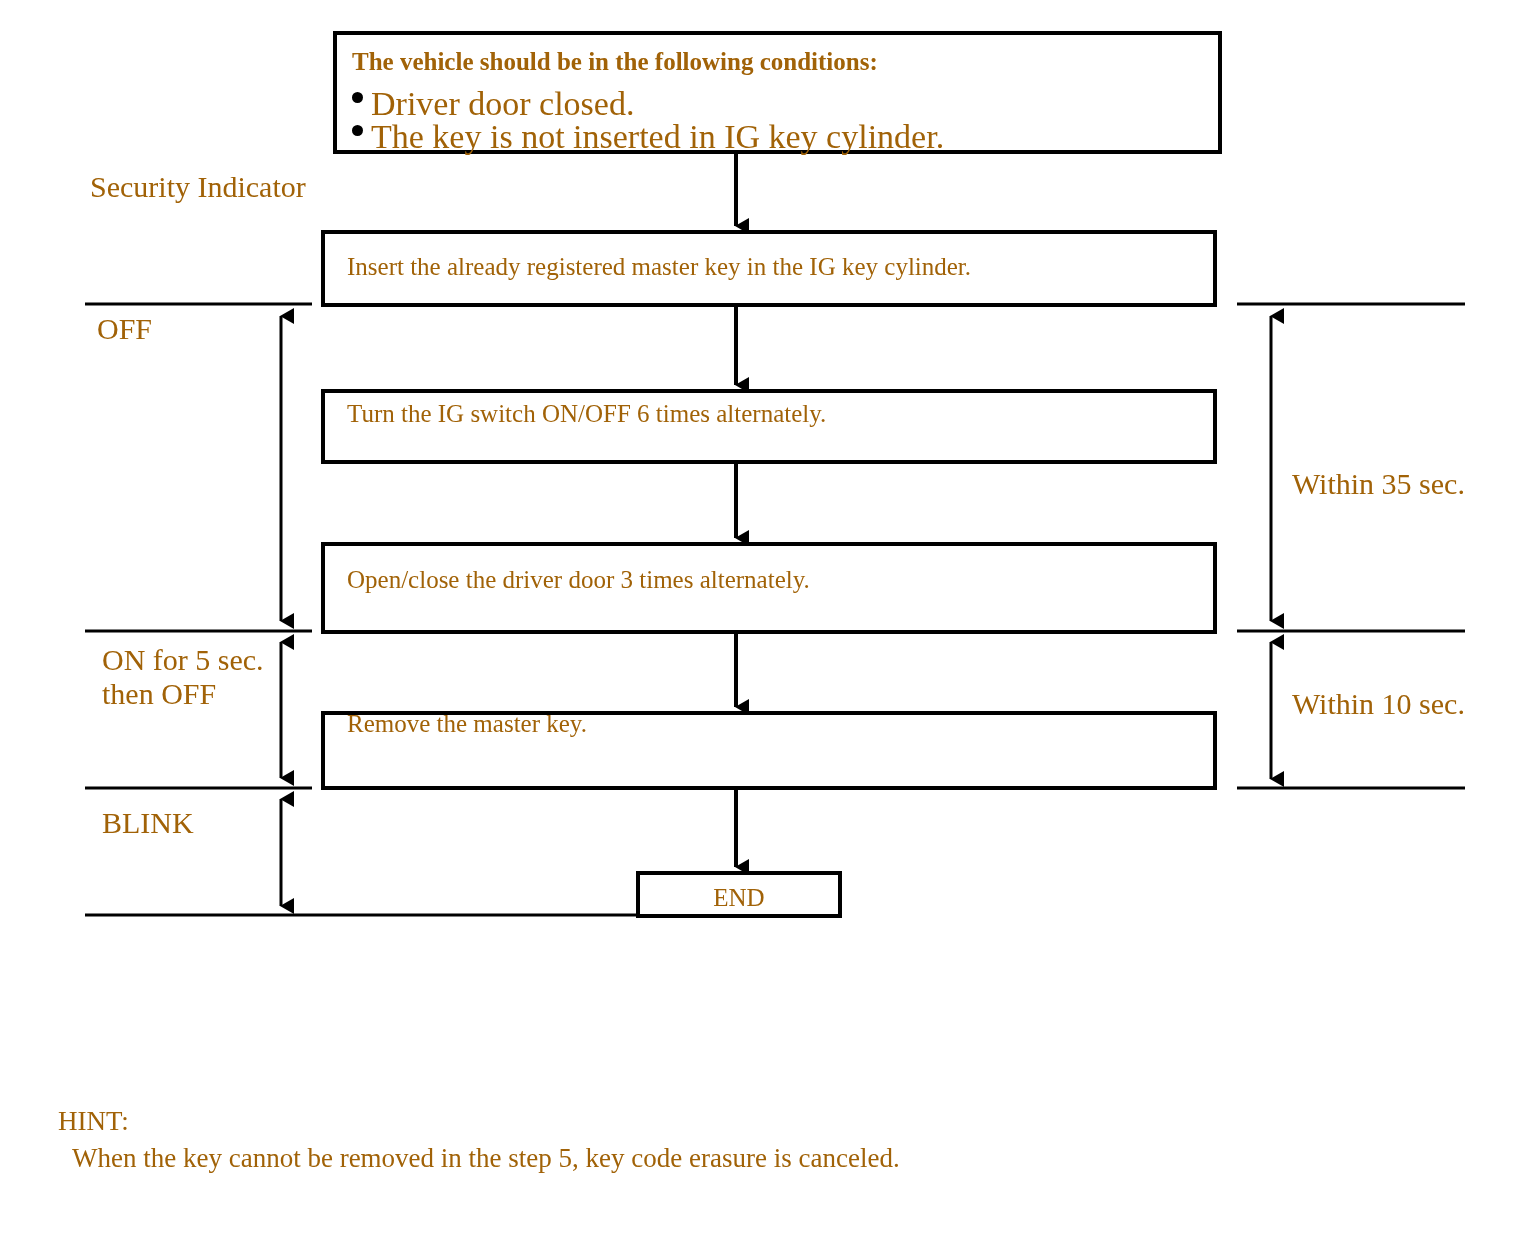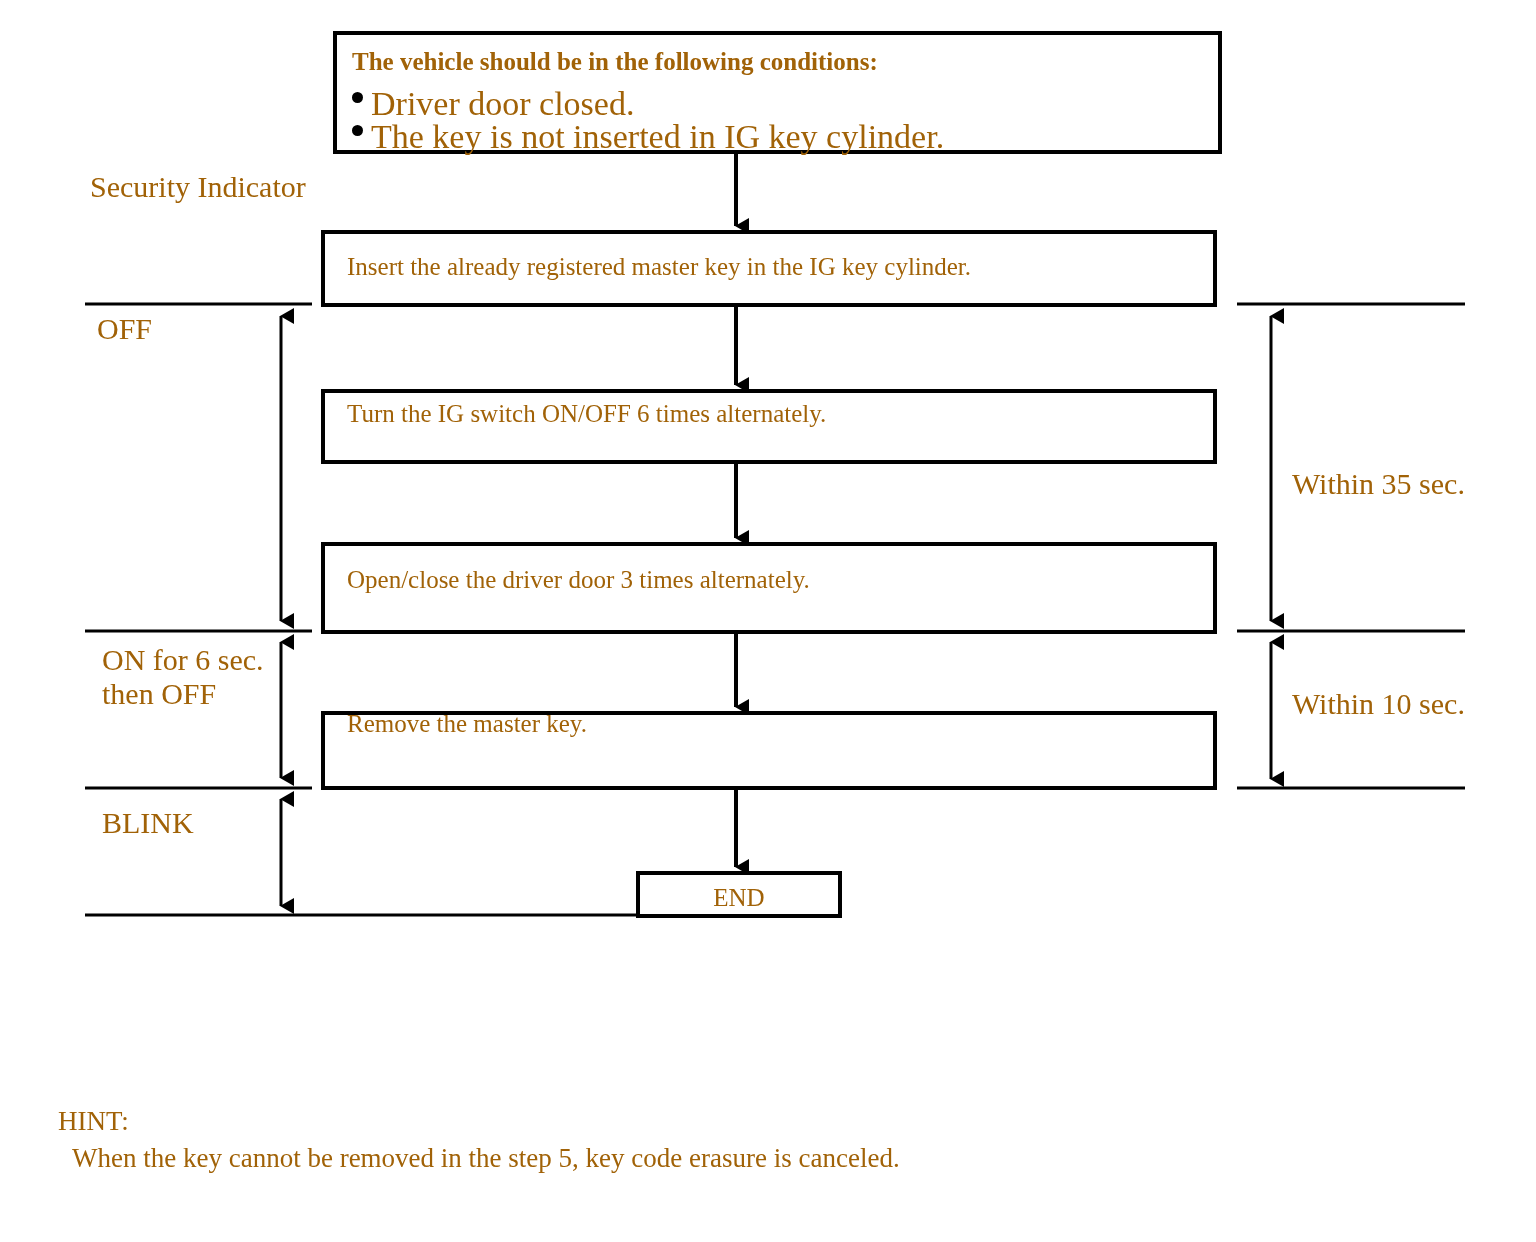--- a/index.html
+++ b/index.html
@@ -127,21 +127,21 @@
   <div class="txt box-text" style="left:347px; top:564px;">Open/close the driver door 3 times alternately.</div>
 
   <div class="txt box-text" style="left:347px; top:708px;">Remove the master key.</div>
 
   <div class="txt end-label" style="left:639px; top:882px;">END</div>
 
   <div class="txt side-label" style="left:90px; top:168px;">Security Indicator</div>
 
   <div class="txt side-label" style="left:97px; top:310px;">OFF</div>
 
-  <div class="txt side-label" style="left:102px; top:641px;">ON for 6 sec.</div>
+  <div class="txt side-label" style="left:102px; top:641px;">ON for 5 sec.</div>
 
   <div class="txt side-label" style="left:102px; top:675px;">then OFF</div>
 
   <div class="txt side-label" style="left:102px; top:804px;">BLINK</div>
 
   <div class="txt side-label" style="left:1292px; top:465px;">Within 35 sec.</div>
 
   <div class="txt side-label" style="left:1292px; top:685px;">Within 10 sec.</div>
 
   <div class="txt hint-text" style="left:58px; top:1104px;">HINT:</div>

